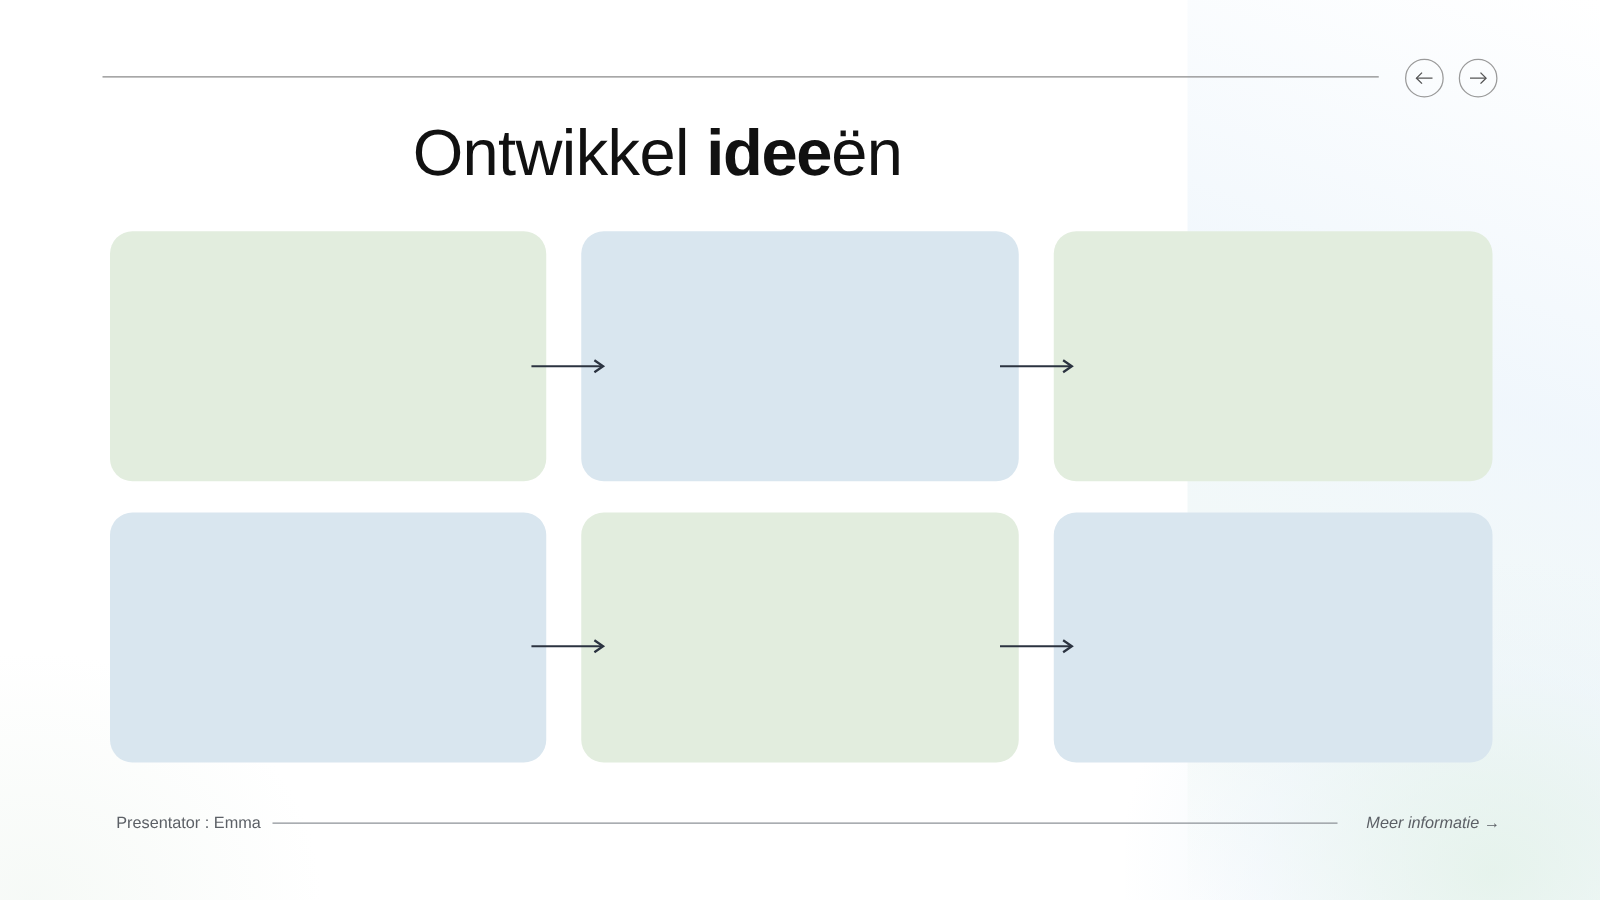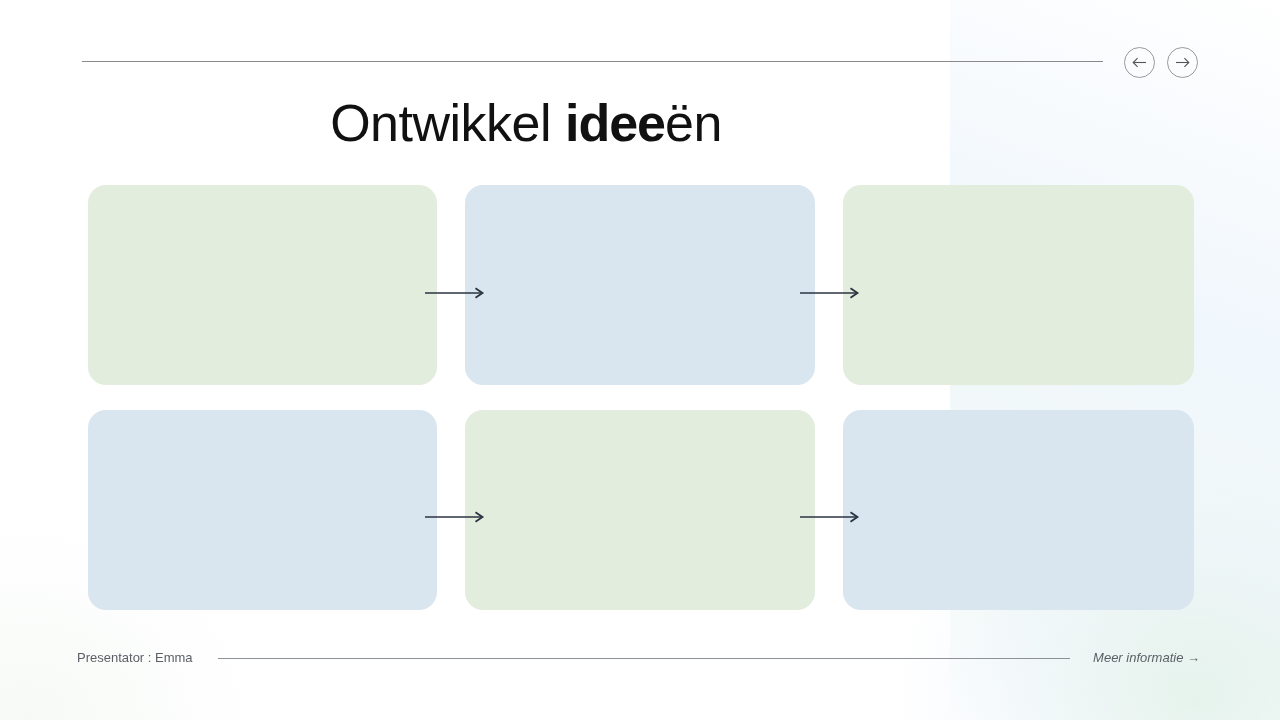--- a/index.html
+++ b/index.html
@@ -59,21 +59,21 @@
     border-radius:18px;
     overflow:hidden;
   }
 
   
   .arrow { position:absolute; height:12px; }
   .arrow svg { display:block; }
 
   
   .footer-presenter {
-    position:absolute; left:77px; top:650px;
+    position:absolute; left:93px; top:650px;
     font-size:13px; color:#5c6066; white-space:pre;
   }
   .footer-rule {
     position:absolute; left:218px; top:658px; width:852px; height:1px;
     background:#8d9298;
   }
   .footer-more {
     position:absolute; right:80px; top:650px;
     font-size:13px; color:#5c6066; white-space:pre; cursor:pointer;font-style:italic;
   }

